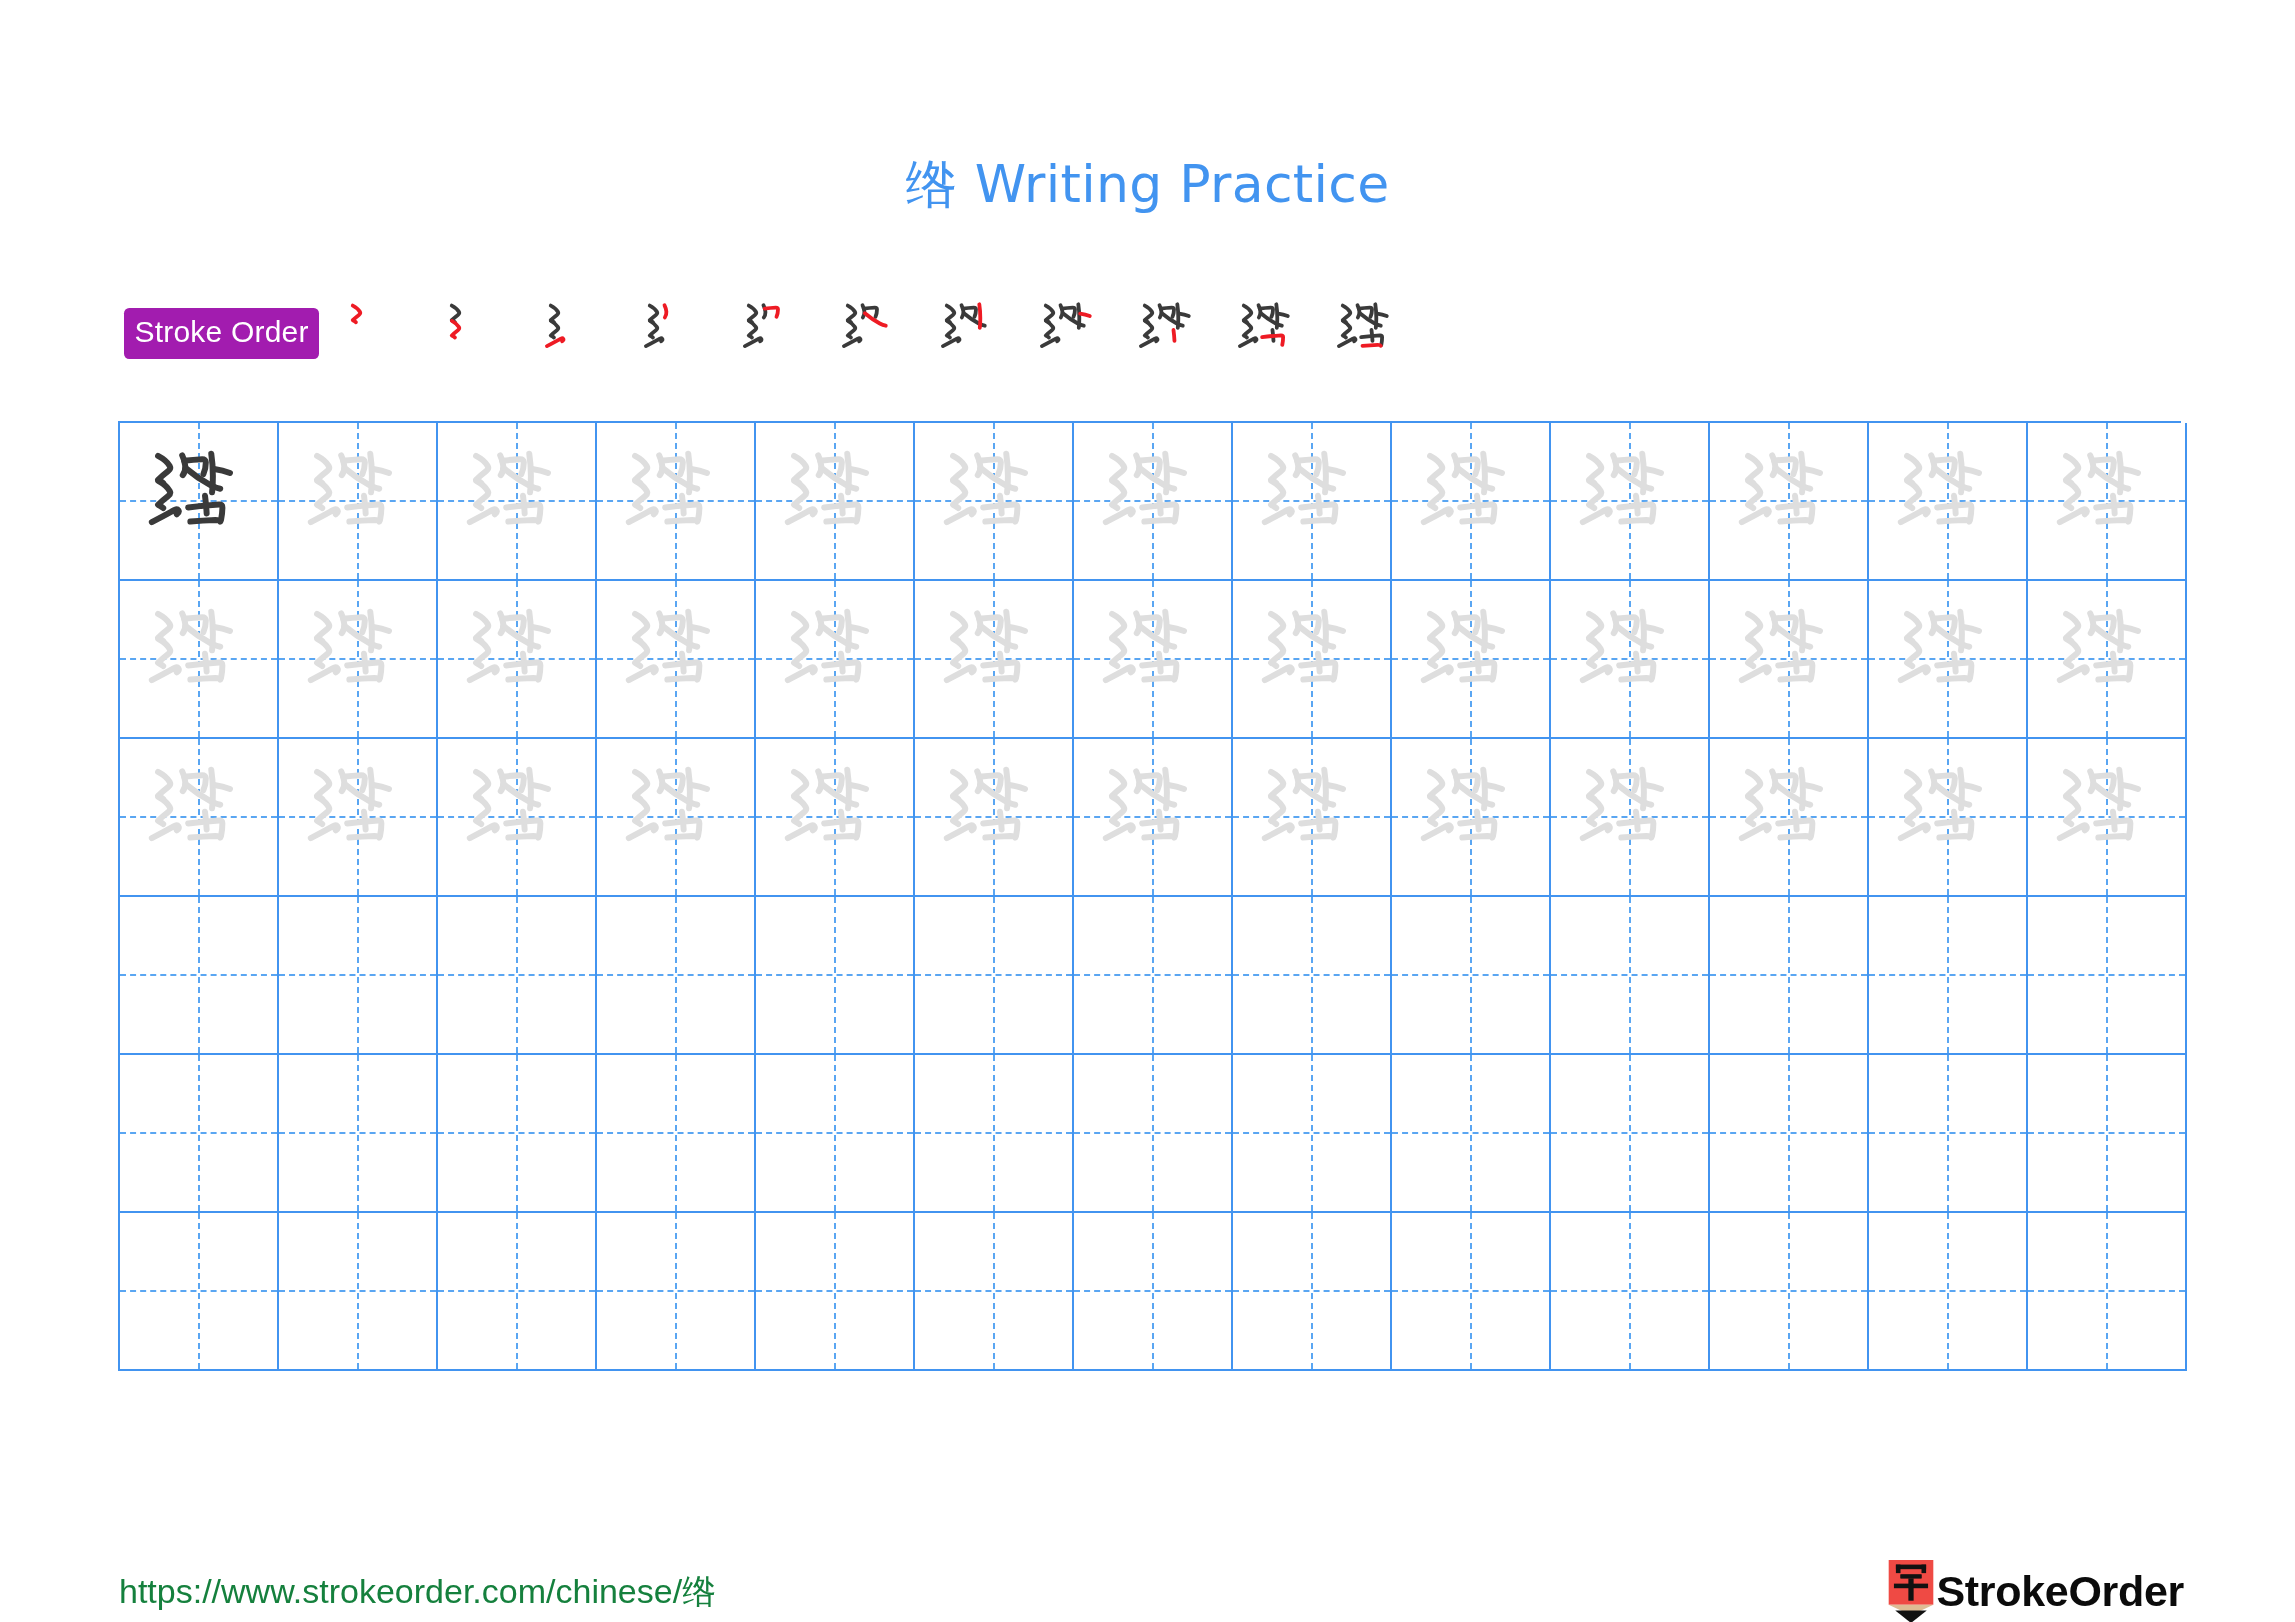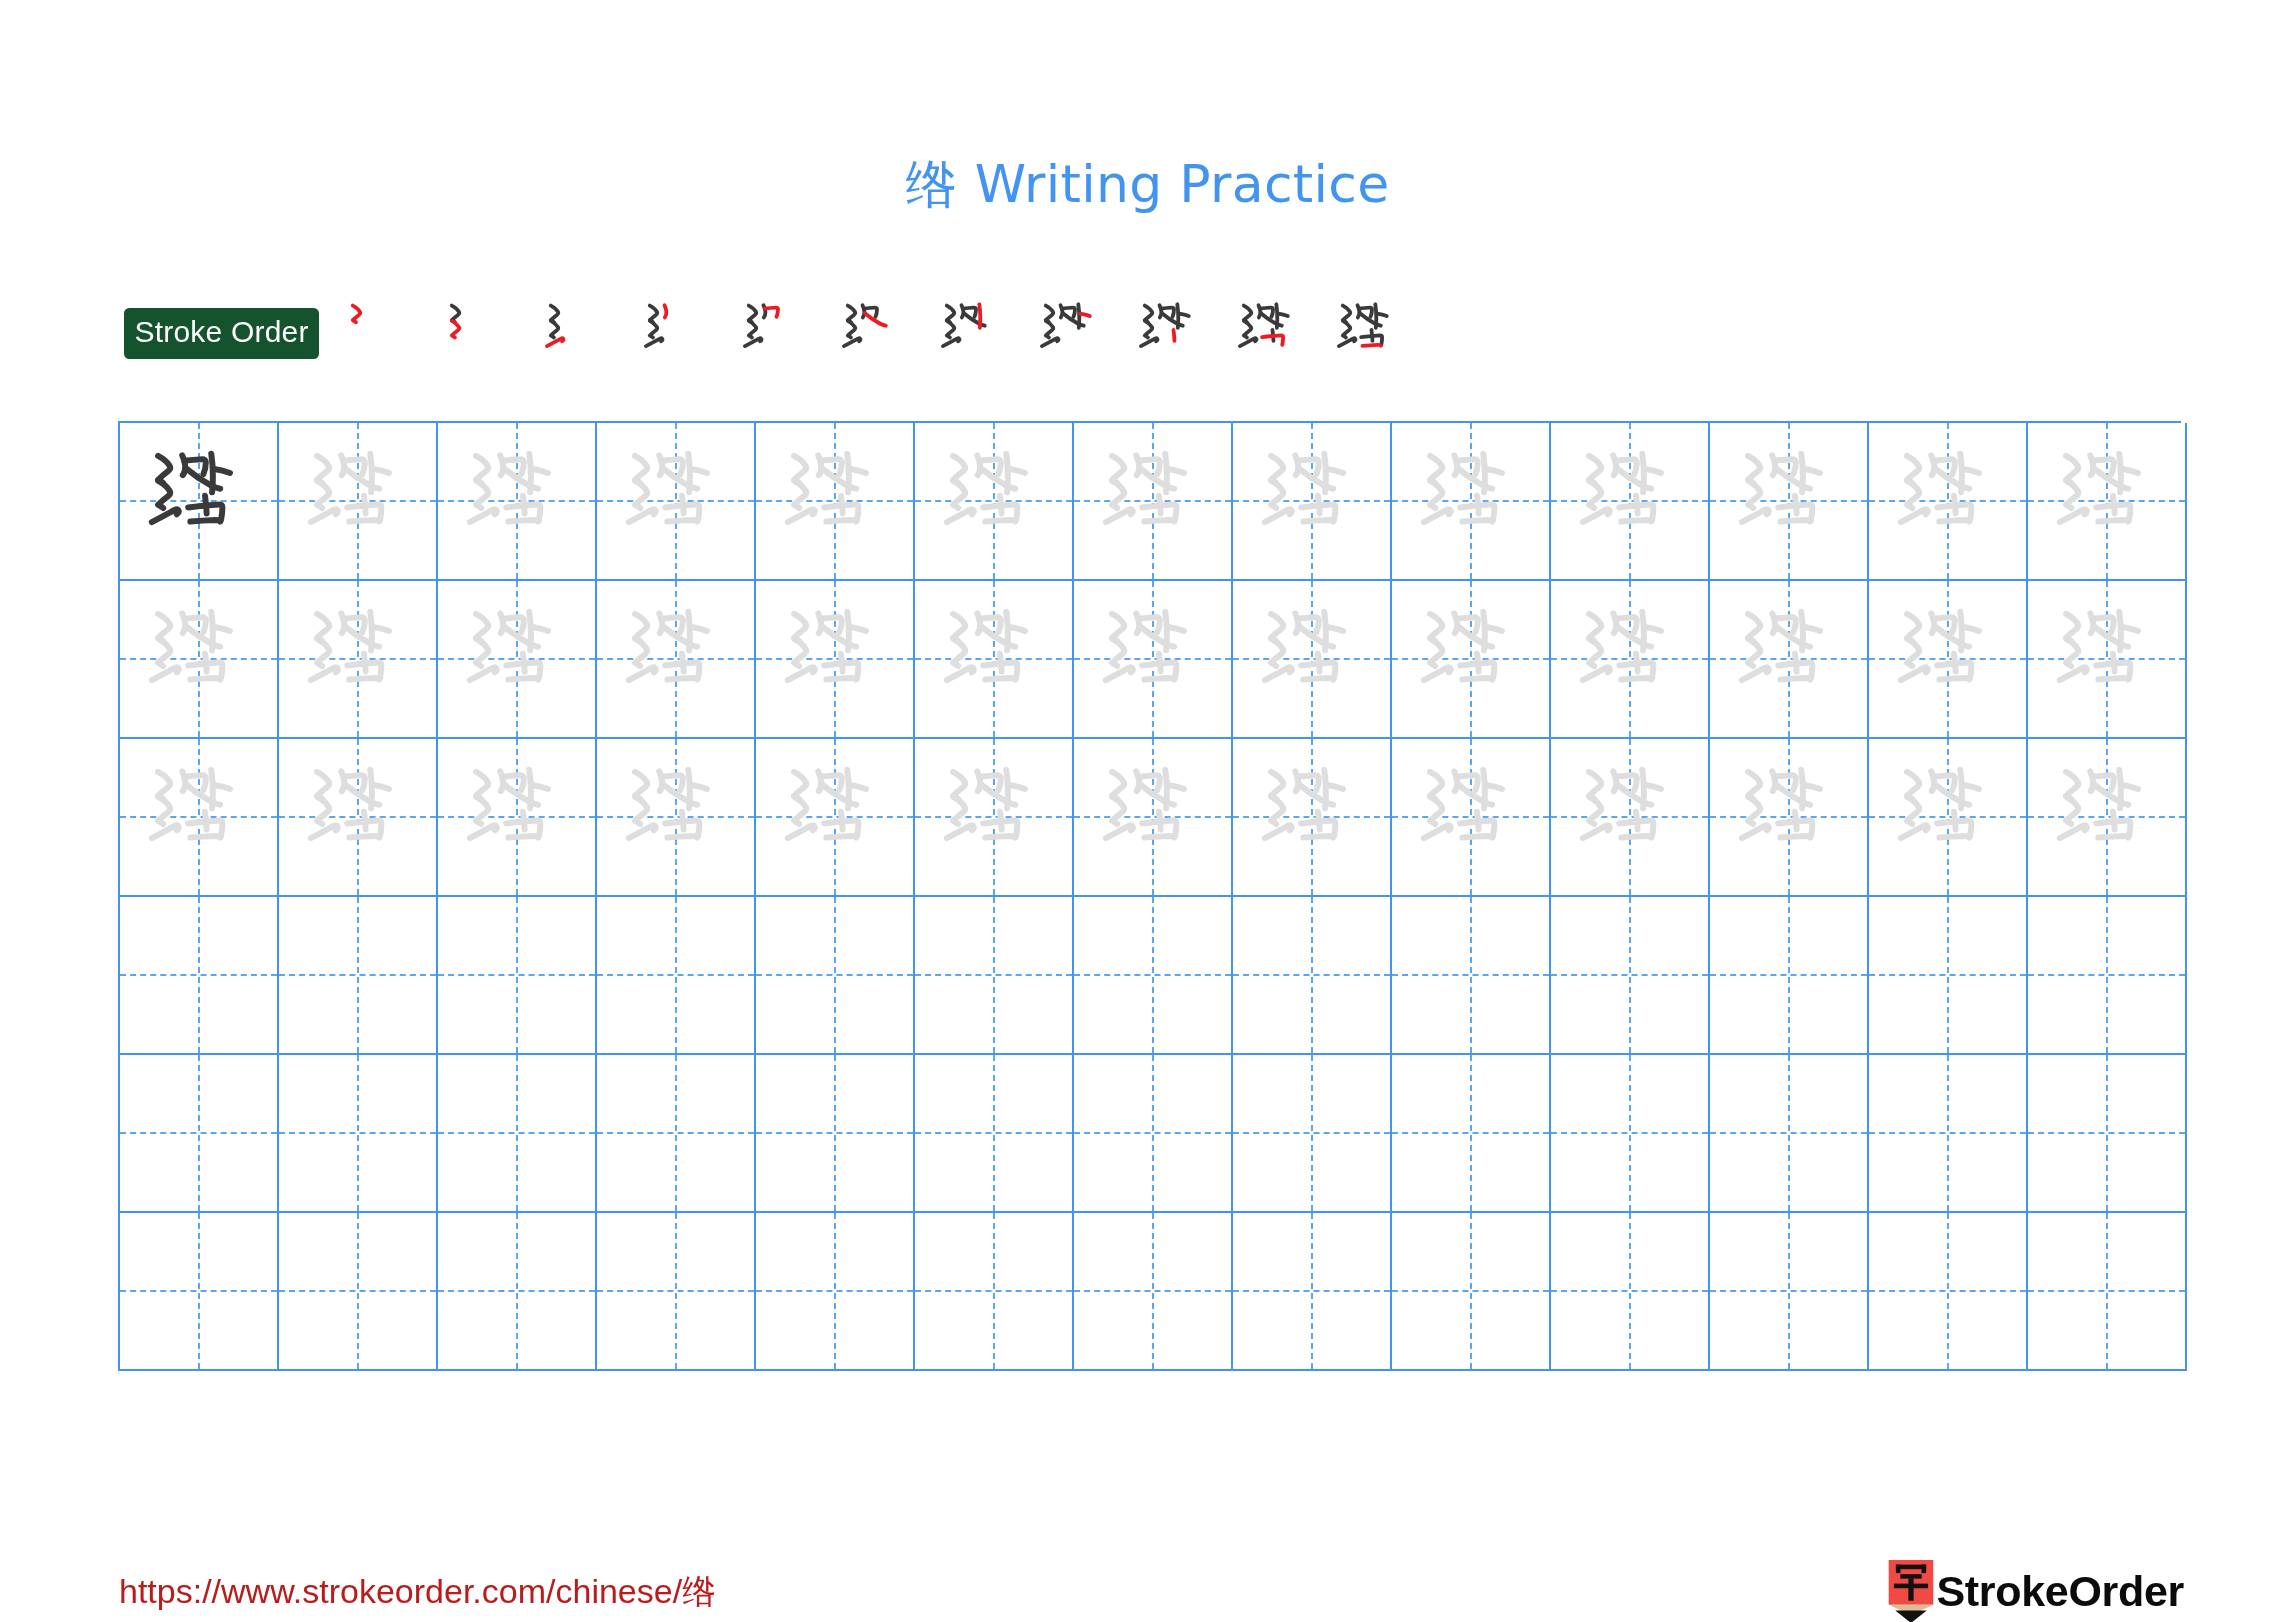--- a/index.html
+++ b/index.html
@@ -39,21 +39,21 @@
   .stroke-order-row {
     position: absolute;
     top: 255px;
     left: 124px;
     height: 77px;
     display: flex;
     align-items: center;
   }
 
   .stroke-order-badge {
-    background: #14532d;
+    background: #a21caf;
     color: #ffffff;
     font-size: 30px;
     line-height: 1;
     padding: 9.2px 10.5px 11.8px 10.5px;
     border-radius: 5.2px;
     white-space: nowrap;
     letter-spacing: 0.2px;
   }
 
   .stroke-list {
@@ -137,21 +137,21 @@
   .glyph.dark  { color: #3A3A3A; }
   .glyph.trace { color: #DEDEDE; }
   .glyph svg { display: block; width: 139px; height: 139px; }
 
   
   .footer-url {
     position: absolute;
     left: 119px;
     top: 1529px;
     font-size: 34px;
-    color: #b91c1c;
+    color: #15803d;
     white-space: nowrap;
   }
 
   .footer-brand {
     position: absolute;
     right: 111px;
     top: 1512px;
     height: 79px;
     display: flex;
     align-items: center;

